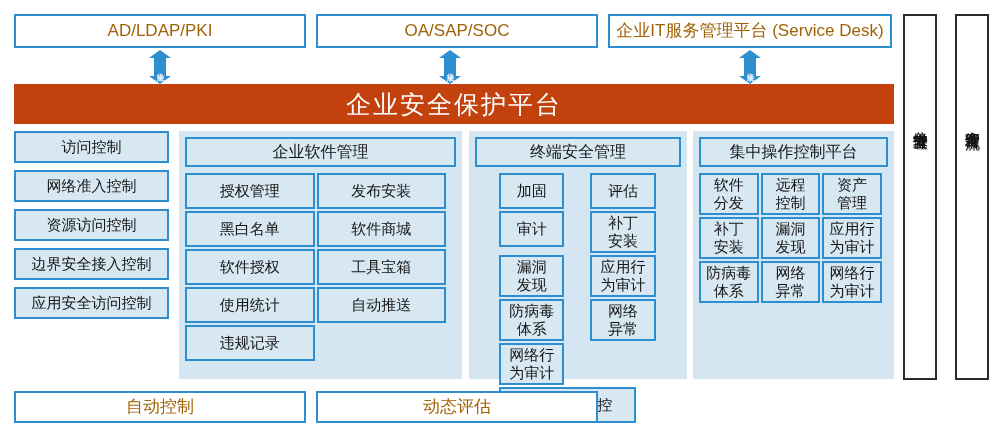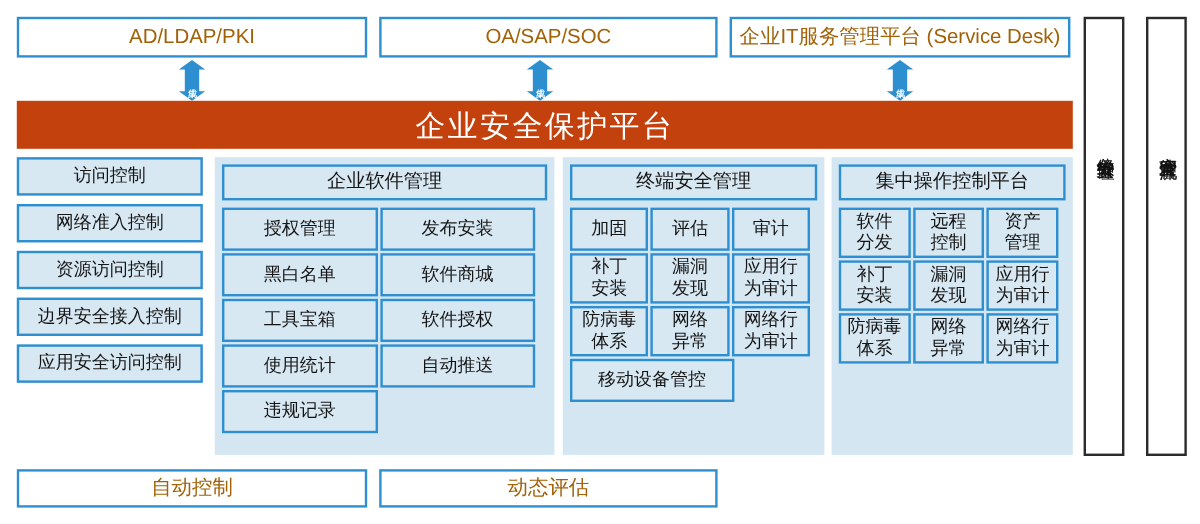--- a/index.html
+++ b/index.html
@@ -154,21 +154,21 @@
     height: 32px;
     margin-bottom: 7px;
     background: #d8e8f3;
     font-size: 15px;
   }
 
   
   #group-1 .cell-grid .lbox { width: 129.5px; height: 36px; }
 
   
-  #group-2 .cell-grid .lbox { width: 65.3px; }
+  #group-2 .cell-grid .lbox { width: 65.3px; margin-left: 24px; }
   #group-2 .cell-grid .lbox.wide2 { width: 136.6px; }
 
   
   #group-3 .cell-grid .lbox { width: 59.6px; }
 
   
   .vpanel {
     position: absolute;
     top: 14px;
     width: 34px;
@@ -245,22 +245,22 @@
     <div class="lbox">应用安全访问控制</div>
   </div>
 
   <div class="group" id="group-1">
     <div class="lbox group-title">企业软件管理</div>
     <div class="cell-grid">
       <div class="lbox">授权管理</div>
       <div class="lbox">发布安装</div>
       <div class="lbox">黑白名单</div>
       <div class="lbox">软件商城</div>
+      <div class="lbox">软件授权</div>
       <div class="lbox">工具宝箱</div>
-      <div class="lbox">软件授权</div>
       <div class="lbox">使用统计</div>
       <div class="lbox">自动推送</div>
       <div class="lbox">违规记录</div>
     </div>
   </div>
 
   <div class="group" id="group-2">
     <div class="lbox group-title">终端安全管理</div>
     <div class="cell-grid">
       <div class="lbox">加固</div>

